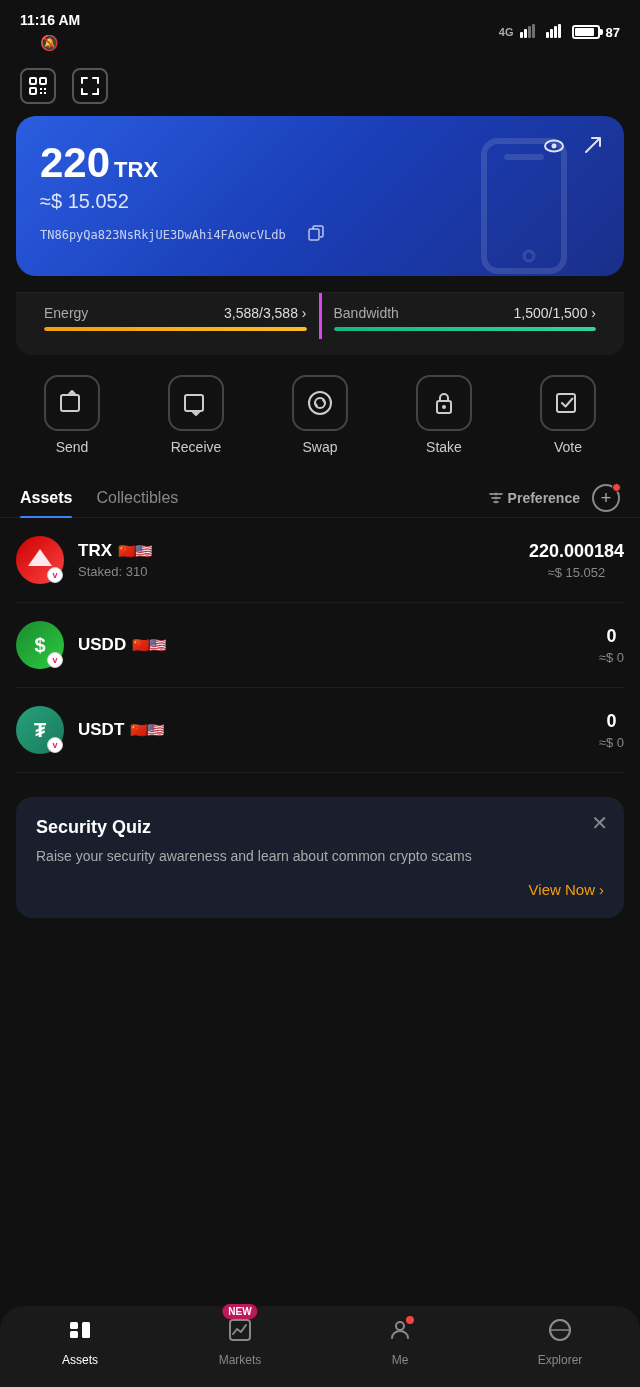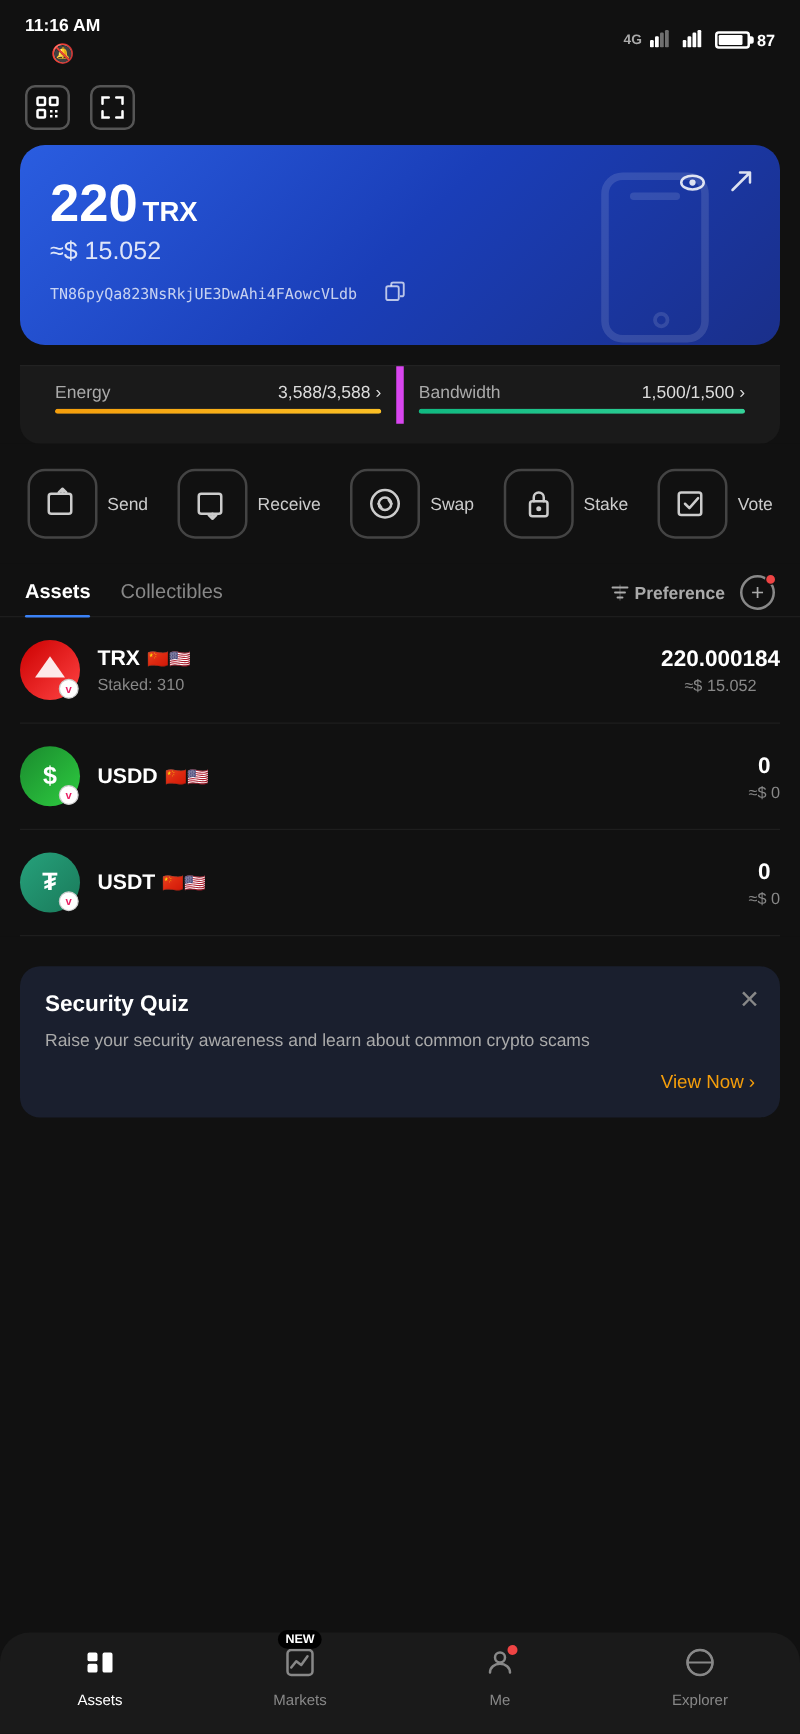--- a/index.html
+++ b/index.html
@@ -152,21 +152,21 @@
       background: #1a1a1a;
       margin: 0 16px;
       border-radius: 0 0 16px 16px;
       border-top: 1px solid #222;
     }
     .resource-item {
       flex: 1;
       padding: 12px 12px 8px;
     }
     .resource-item:first-child {
-      border-right: 6px solid #d946ef;
+      border-right: 3px solid #d946ef;
     }
     .resource-header {
       display: flex;
       justify-content: space-between;
       align-items: center;
       margin-bottom: 6px;
     }
     .resource-label {
       font-size: 14px;
       color: #aaa;
@@ -194,21 +194,21 @@
 
     
     .actions-row {
       display: flex;
       justify-content: space-around;
       padding: 20px 10px;
       background: #111;
     }
     .action-btn {
       display: flex;
-      flex-direction: row;
+      flex-direction: column;
       align-items: center;
       gap: 8px;
       cursor: pointer;
       min-width: 70px;
       justify-content: flex-end;
     }
     .action-icon-wrap {
       width: 56px;
       height: 56px;
       border: 2px solid #444;
@@ -435,21 +435,21 @@
     .nav-label {
       font-size: 12px;
       color: #888;
     }
     .nav-label.active { color: #fff; }
     .new-badge {
       position: absolute;
       top: -14px;
       left: 50%;
       transform: translateX(-50%);
-      background: #000000;
+      background: #be185d;
       color: #fff;
       font-size: 10px;
       font-weight: 700;
       padding: 2px 6px;
       border-radius: 8px;
     }
     .me-dot {
       position: relative;
     }
     .me-dot::after {

